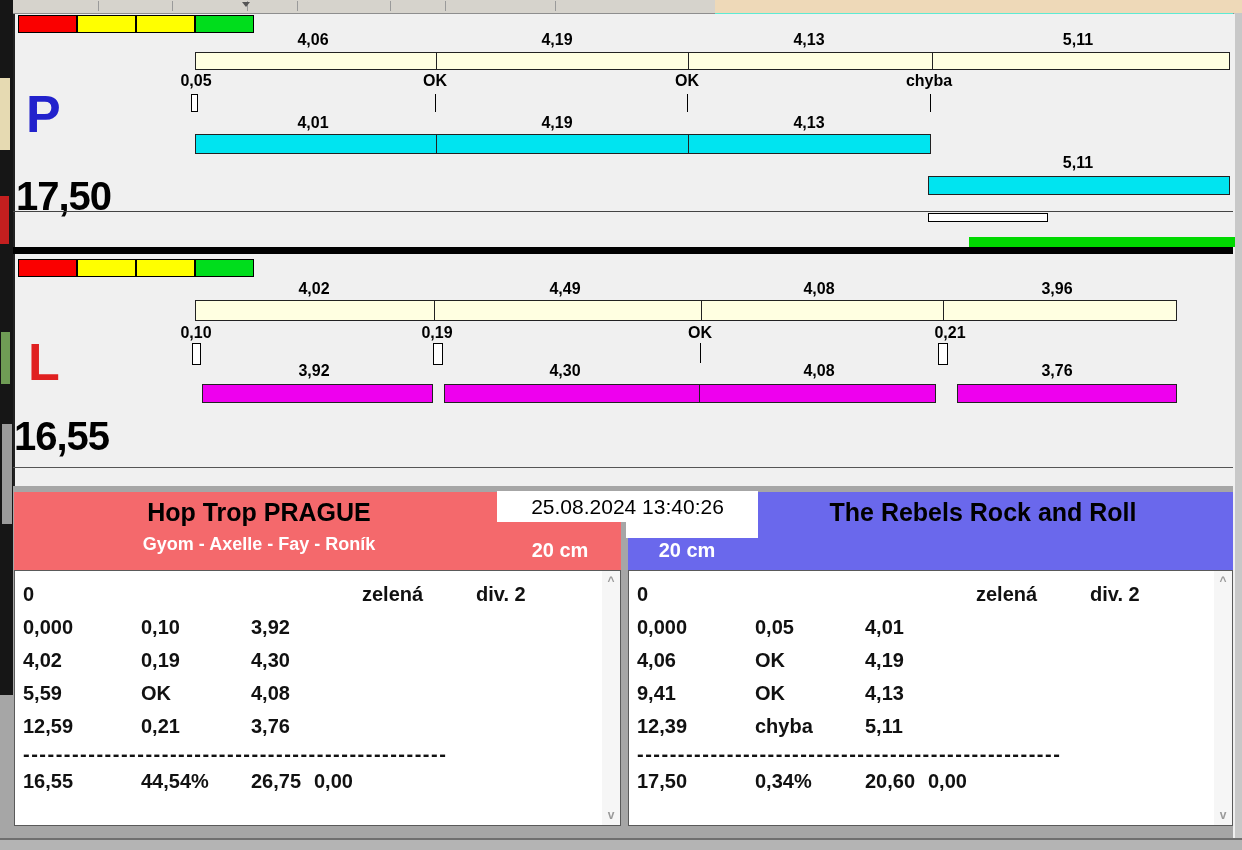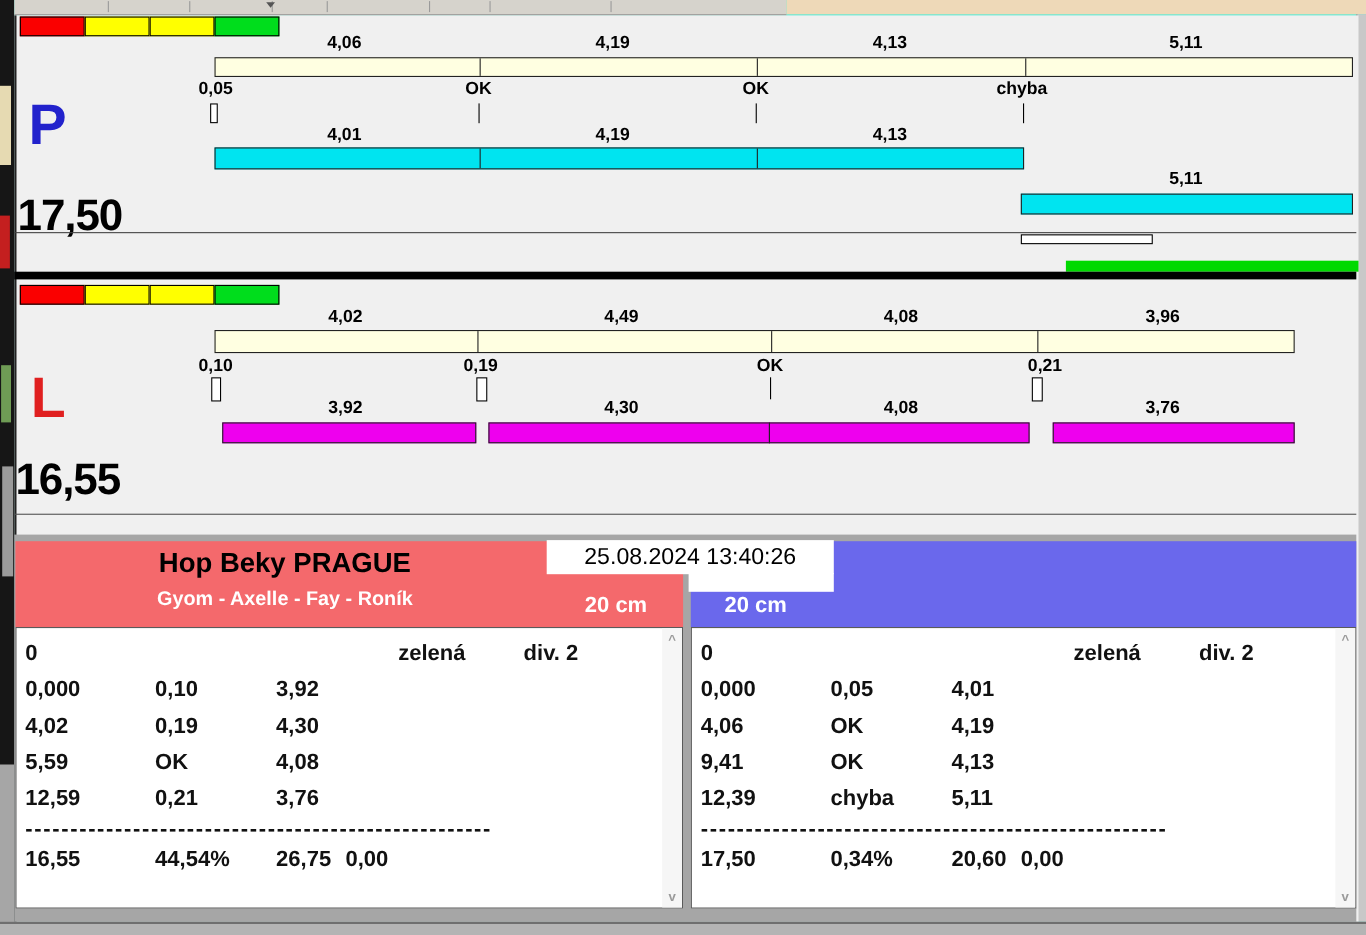--- a/index.html
+++ b/index.html
@@ -167,21 +167,21 @@
     <div class="bar magenta" style="left:957px;top:384px;width:220px;height:19px;"></div>
 
     <span class="judge-total" style="left:14px;top:414px;">16,55</span>
     <div class="hline" style="left:13px;top:467px;width:1220px;background:#555;"></div>
   </div>
 
   <div class="abs band"></div>
 
   <div>
     <div class="team-header" style="left:14px;top:492px;width:607px;background:#f4696c;">
-      <span class="team-name" style="left:0;top:6px;width:490px;">Hop Beky PRAGUE</span>
+      <span class="team-name" style="left:0;top:6px;width:490px;">Hop Trop PRAGUE</span>
       <span class="team-members" style="left:0;top:42px;width:490px;">Gyom - Axelle - Fay - Roník</span>
       <span class="height-badge" style="left:501px;top:47px;">20 cm</span>
     </div>
     <div class="log" style="left:14px;width:607px;">
       <div class="log-row" style="top:12px;">
         <span class="cell col1">0</span>
         <span class="cell col4">zelená</span>
         <span class="cell col5">div. 2</span>
       </div>
       <div class="log-row" style="top:45px;">
@@ -215,20 +215,21 @@
       </div>
     </div>
     <div class="scrollbar" style="left:602px;">
       <span class="scroll-ico" style="top:4px;">^</span>
       <span class="scroll-ico" style="top:238px;">v</span>
     </div>
   </div>
 
   <div>
     <div class="team-header" style="left:628px;top:492px;width:605px;background:#6a68ec;">
+      <span class="team-name" style="left:115px;top:6px;width:480px;">The Rebels Rock and Roll</span>
       <span class="height-badge" style="left:14px;top:47px;">20 cm</span>
     </div>
     <div class="log" style="left:628px;width:605px;">
       <div class="log-row" style="top:12px;">
         <span class="cell col1">0</span>
         <span class="cell col4">zelená</span>
         <span class="cell col5">div. 2</span>
       </div>
       <div class="log-row" style="top:45px;">
         <span class="cell col1">0,000</span>

